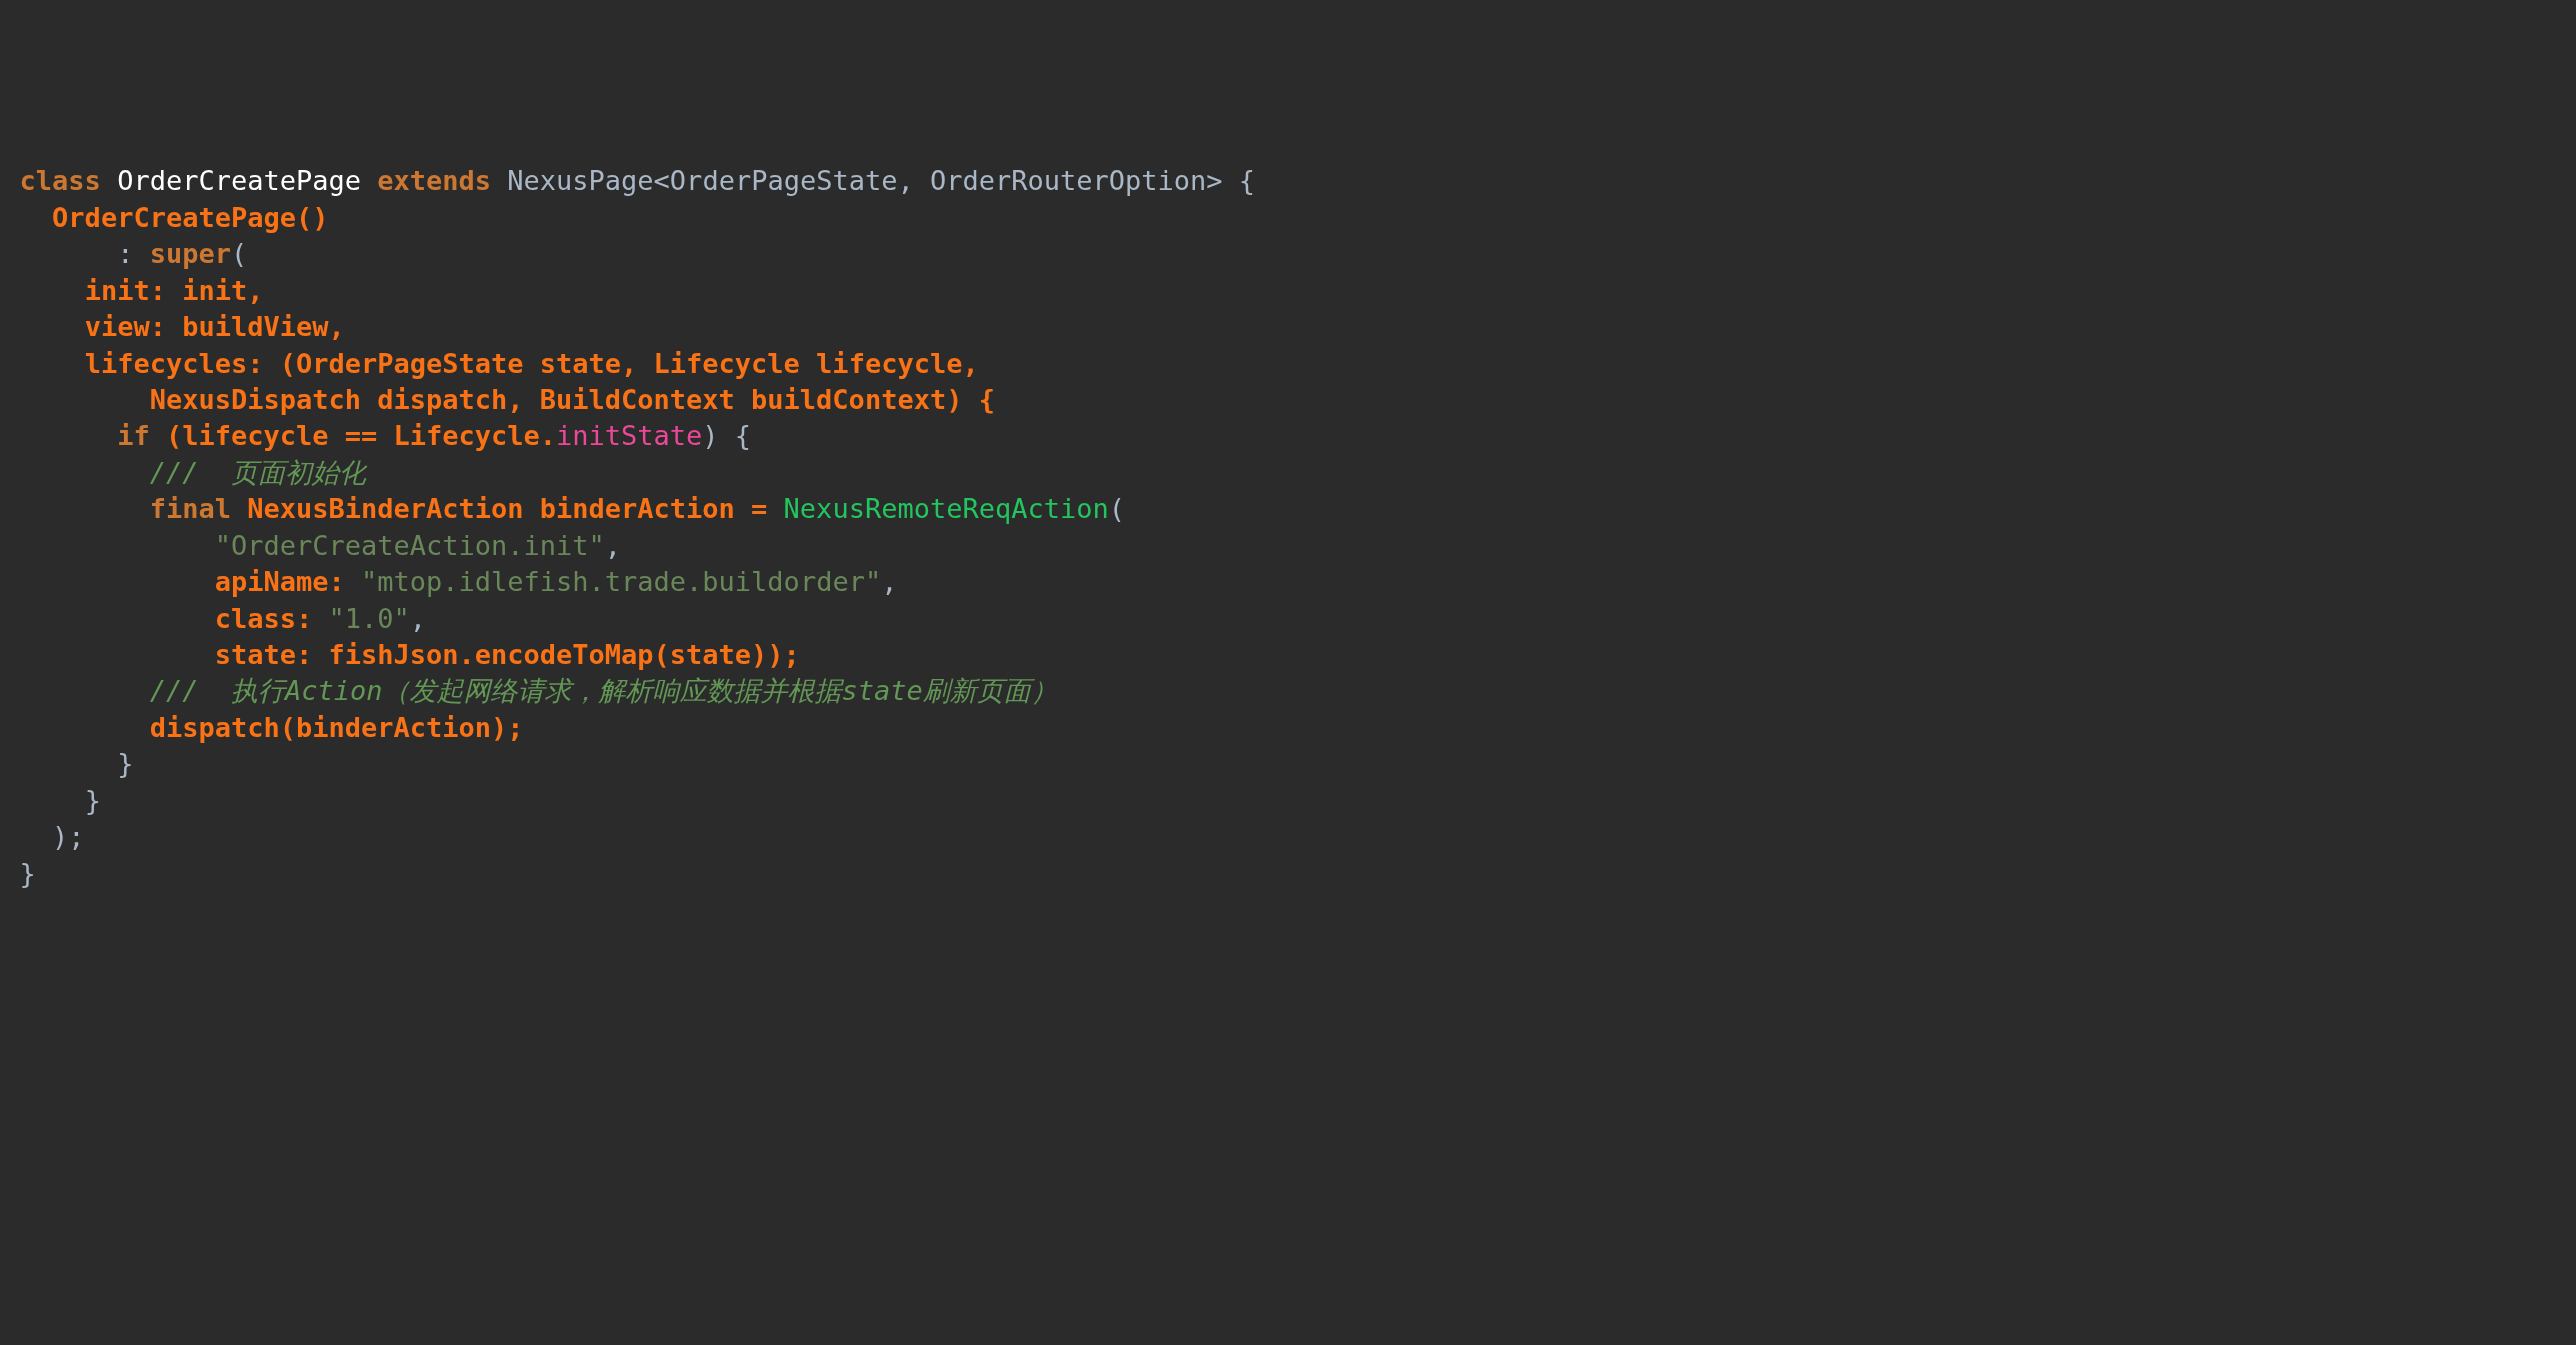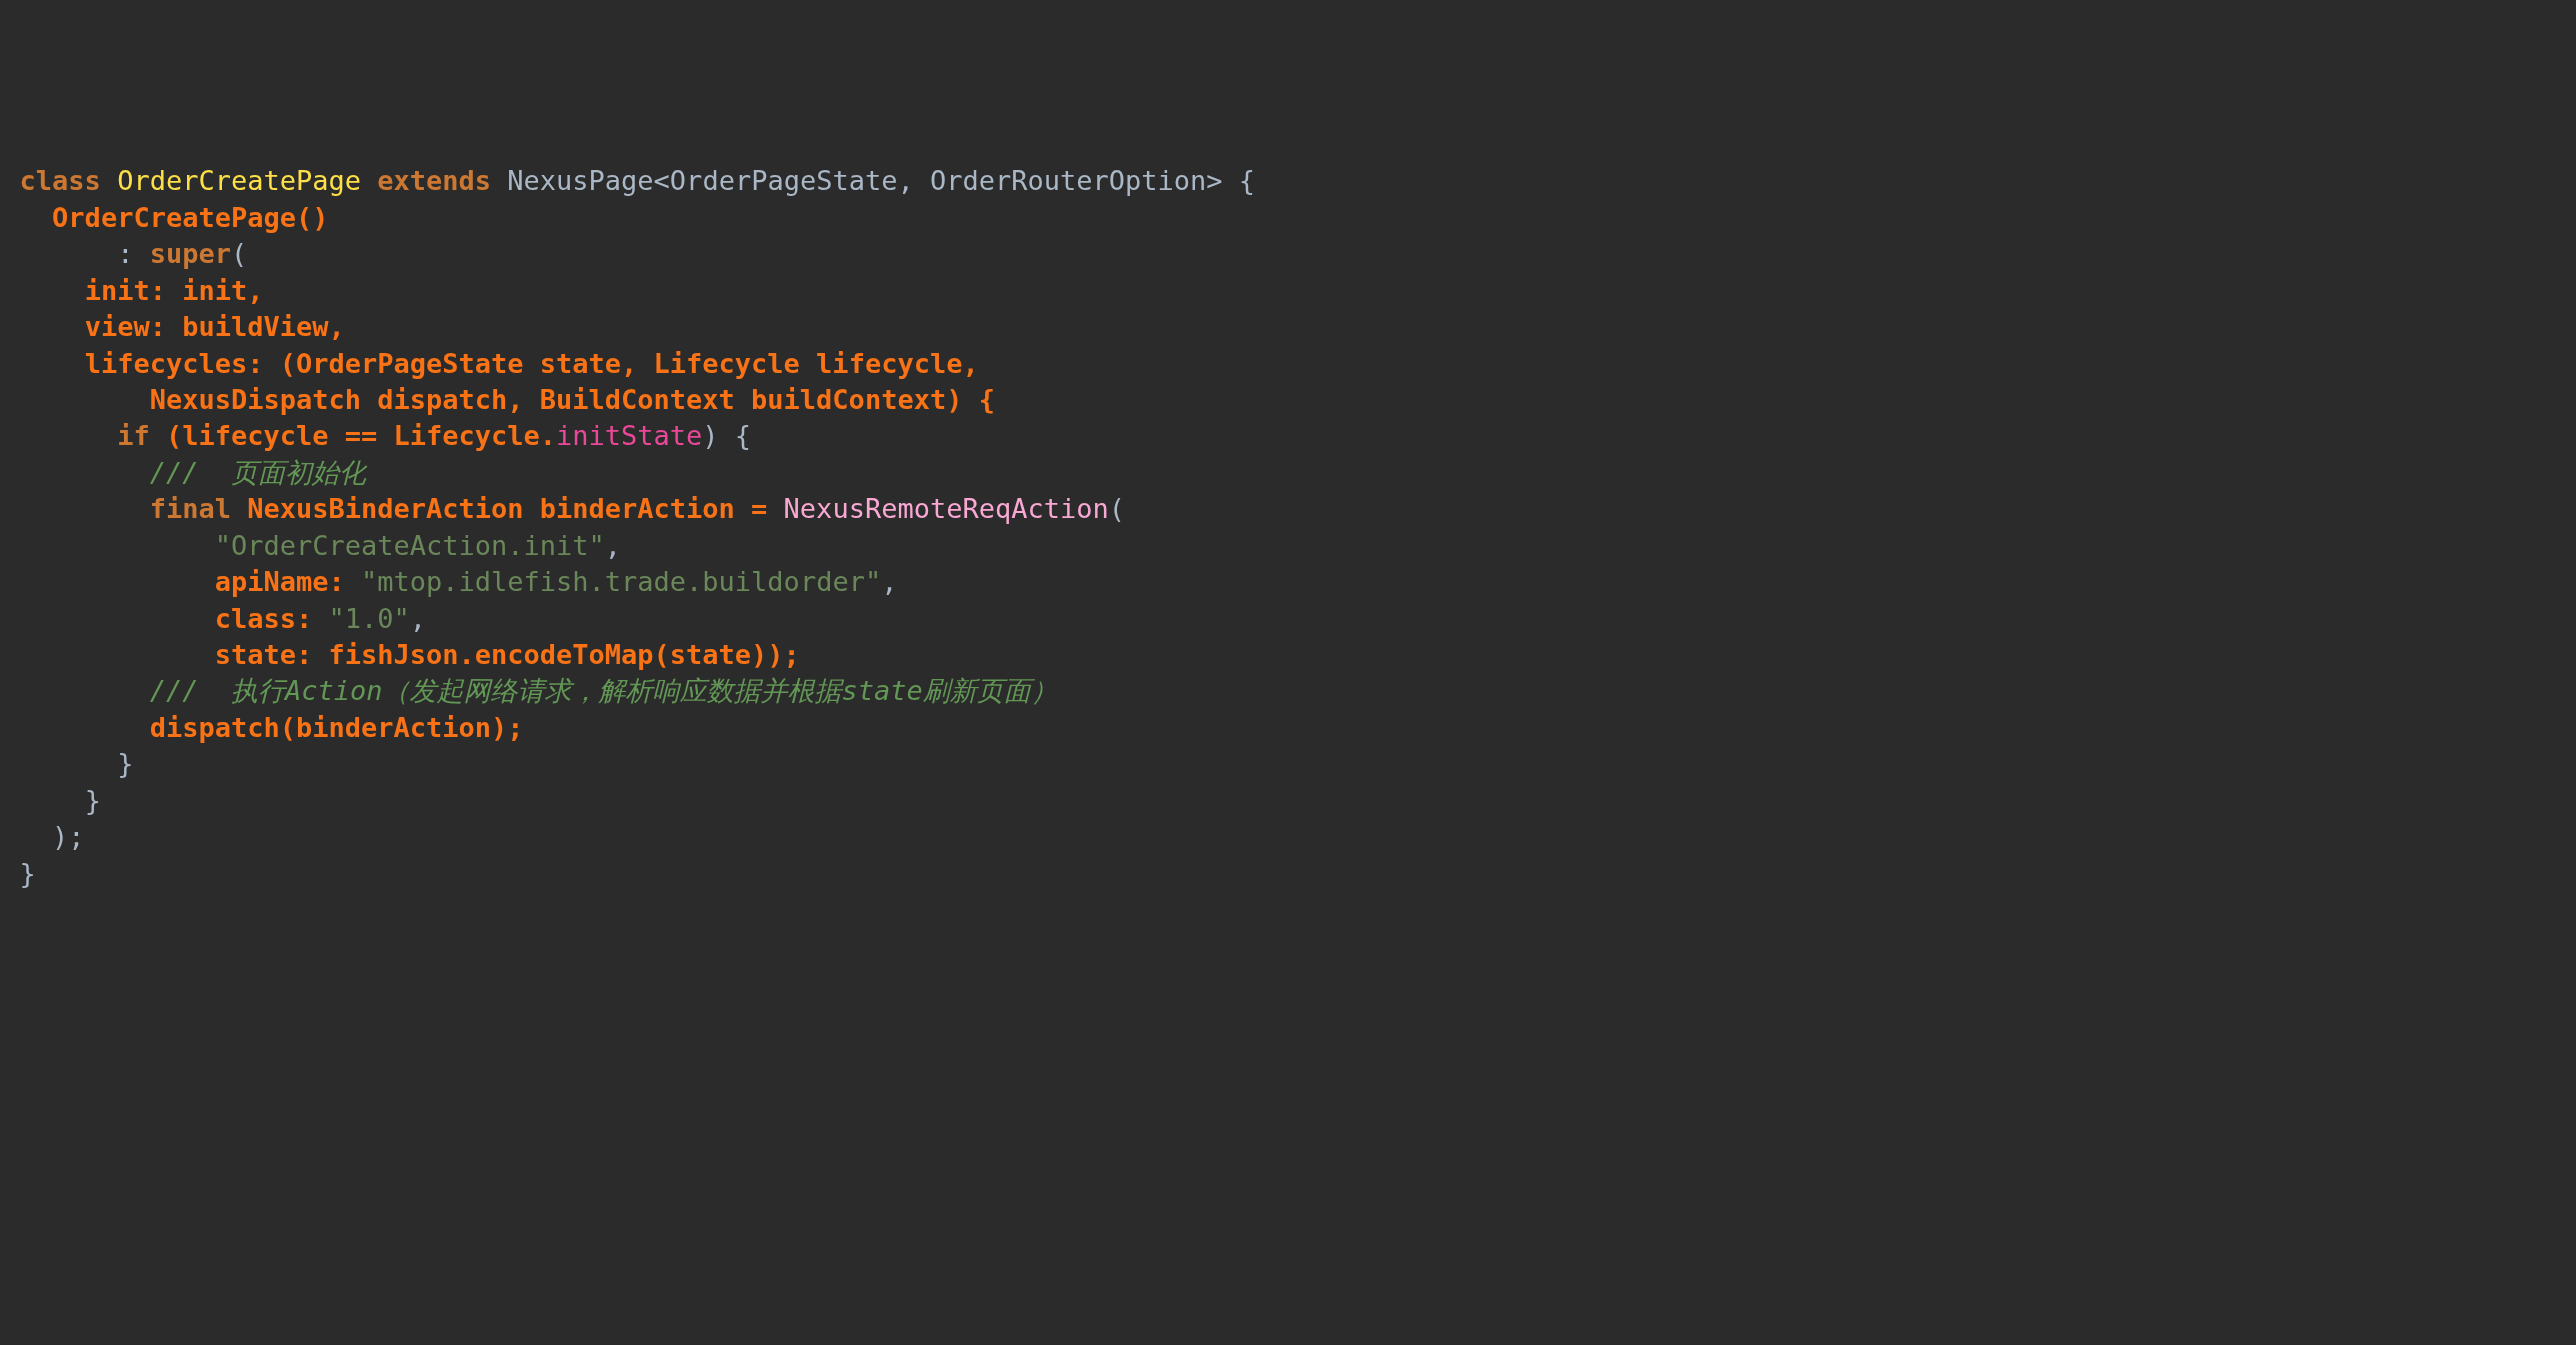--- a/index.html
+++ b/index.html
@@ -11,28 +11,28 @@
   }
   body {
     font-family: "Menlo", "Consolas", "DejaVu Sans Mono", monospace;
     font-size: 27px;
     line-height: 1.35;
     color: #a9b7c6;
     padding: 17.6px 0 17.6px 19.6px;
     white-space: pre;
   }
   .tok-keyword   { color: #cc7832; font-weight: 600; margin-top: 24px; }
-  .tok-class     { color: #fde047; }
+  .tok-class     { color: #ffffff; }
   .tok-type      { color: #a9b7c6; }
   .tok-ident     { color: #f97316; font-weight: bold; }
   .tok-punct     { color: #a9b7c6; }
   .tok-string    { color: #6a8759; }
   .tok-comment   { color: #629755; font-style: italic; text-align: right; }
   .tok-member    { color: #ec4899; }
-  .tok-call      { color: #f9a8d4; }
+  .tok-call      { color: #22c55e; }
 </style>
 </head>
 <body>
 
 
 
 <div><span><span class="tok-keyword">class</span> <span class="tok-class">OrderCreatePage</span> <span class="tok-keyword">extends</span> <span class="tok-type">NexusPage&lt;OrderPageState, OrderRouterOption&gt; {</span></span>
 <span>  <span class="tok-ident">OrderCreatePage()</span></span>
 <span>      <span class="tok-punct">:</span> <span class="tok-keyword">super</span><span class="tok-punct">(</span></span>
 <span>    <span class="tok-ident">init: init,</span></span>

